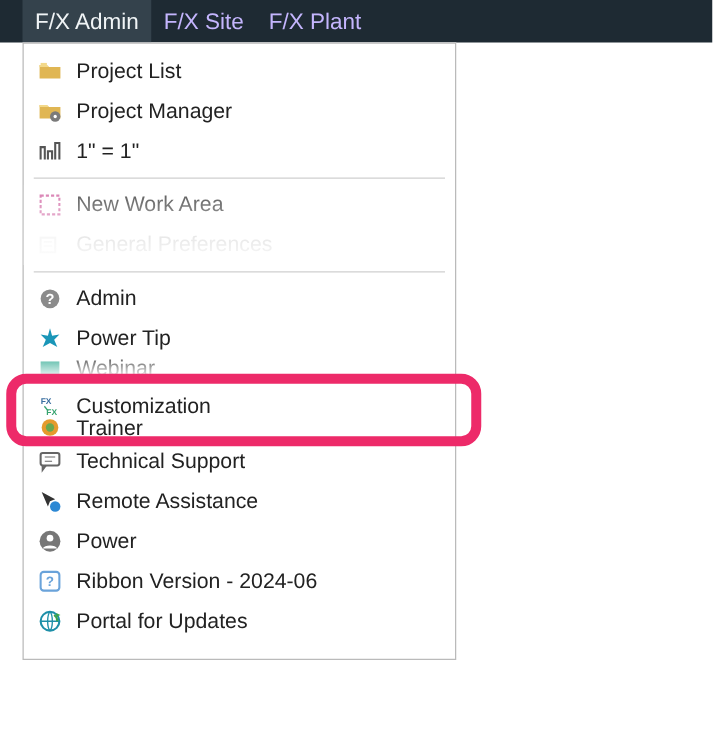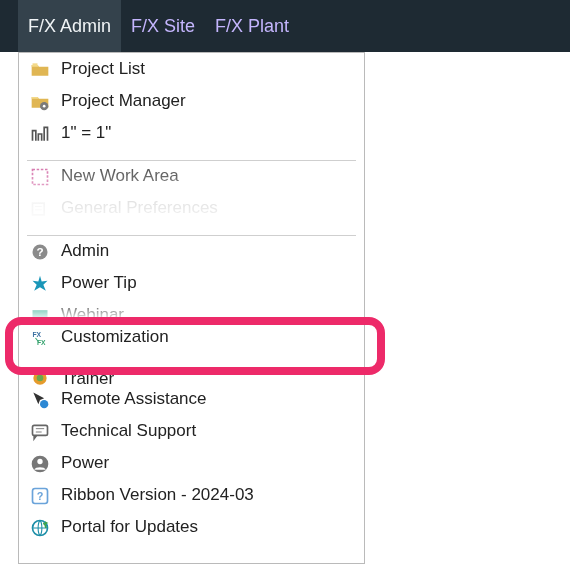--- a/index.html
+++ b/index.html
@@ -9,21 +9,21 @@
     width: 570px;
     height: 586px;
     background: #fff;
     font-family: "Segoe UI", Arial, sans-serif;
     font-size: 17px;
     color: #222;
   }
   .menubar {
     display: flex;
     background: #1e2a33;
-    height: 52px;
+    height: 34px;
     padding-left: 18px;
   }
   .menubar-item {
     display: flex;
     align-items: center;
     padding: 0 10px;
     color: #c4b5fd;
     font-size: 18px;
     cursor: pointer;
   }
@@ -34,20 +34,21 @@
   .dropdown {
     position: relative;
     left: 18px;
     width: 347px;
     background: #fff;
     border: 1px solid #bababa;
     padding: 6px 0 14px 0;
   }
   .menu-row {
     display: flex;
+    align-items: center;
     height: 32px;
     padding: 0 10px;
     cursor: pointer;
     gap: 10px;
   }
   .menu-row .icon {
     width: 22px;
     height: 22px;
     display: flex;
     align-items: center;
@@ -178,21 +179,21 @@
     <span class="icon">
       <svg viewBox="0 0 24 24" width="20" height="20">
           <rect x="3" y="5" width="18" height="12" fill="#17a085"></rect>
         </svg>
     </span>
     <span class="label">Webinar</span>
     <div style="position:absolute;left:0;right:0;top:0;bottom:0;background:linear-gradient(rgba(255,255,255,0.3),rgba(255,255,255,1));"></div>
   </div>
 
   <div style="position:relative;">
-    <div class="menu-row" style="margin-top:6px;margin-bottom:18px;">
+    <div class="menu-row" style="margin-top:6px;margin-bottom:0;">
       <span class="icon">
         <svg viewBox="0 0 24 24" width="20" height="18">
             <text x="2" y="10" font-size="9" fill="#3a6fa0" font-weight="bold">FX</text>
             <text x="8" y="21" font-size="9" fill="#36a36f" font-weight="bold">FX</text>
             <path d="M6 12 L10 17" stroke="#36a36f" stroke-width="1.4" marker-end=""></path>
           </svg>
       </span>
       <span class="label">Customization</span>
     </div>
     <div class="highlight-box" style="left:-14px;top:-10px;width:380px;height:58px;"></div>
@@ -204,58 +205,58 @@
           <circle cx="12" cy="12" r="8" fill="#e59b2c"></circle>
           <circle cx="12" cy="12" r="4" fill="#6aa84f"></circle>
         </svg>
     </span>
     <span class="label">Trainer</span>
   </div>
 
   <div class="menu-row">
     <span class="icon">
       <svg viewBox="0 0 24 24" width="20" height="20">
-          <path fill="#333" d="M4 3l6 14 2-5 5-2z"></path>
-          <circle cx="17" cy="17" r="5" fill="#2c88d4"></circle>
-        </svg>
-    </span>
-    <span class="label">Remote Assistance</span>
-  </div>
-
-  <div class="menu-row">
-    <span class="icon">
-      <svg viewBox="0 0 24 24" width="20" height="20">
           <rect x="3" y="4" width="18" height="12" rx="2" fill="none" stroke="#666" stroke-width="2"></rect>
           <path d="M8 16l-3 4v-4" fill="none" stroke="#666" stroke-width="2"></path>
           <line x1="7" y1="8" x2="17" y2="8" stroke="#666"></line>
           <line x1="7" y1="12" x2="14" y2="12" stroke="#666"></line>
         </svg>
     </span>
     <span class="label">Technical Support</span>
   </div>
 
   <div class="menu-row">
     <span class="icon">
       <svg viewBox="0 0 24 24" width="20" height="20">
+          <path fill="#333" d="M4 3l6 14 2-5 5-2z"></path>
+          <circle cx="17" cy="17" r="5" fill="#2c88d4"></circle>
+        </svg>
+    </span>
+    <span class="label">Remote Assistance</span>
+  </div>
+
+  <div class="menu-row">
+    <span class="icon">
+      <svg viewBox="0 0 24 24" width="20" height="20">
           <circle cx="12" cy="12" r="10" fill="#777"></circle>
           <circle cx="12" cy="9" r="3.2" fill="#fff"></circle>
           <path d="M5 19c1.5-4 12.5-4 14 0" fill="#fff"></path>
         </svg>
     </span>
     <span class="label">Power</span>
   </div>
 
   <div class="menu-row">
     <span class="icon">
       <svg viewBox="0 0 24 24" width="20" height="20">
           <rect x="3" y="3" width="18" height="18" rx="3" fill="none" stroke="#6aa3da" stroke-width="2"></rect>
           <text x="12" y="17" text-anchor="middle" font-size="13" fill="#6aa3da" font-weight="bold">?</text>
         </svg>
     </span>
-    <span class="label">Ribbon Version - 2024-03</span>
+    <span class="label">Ribbon Version - 2024-06</span>
   </div>
 
   <div class="menu-row">
     <span class="icon">
       <svg viewBox="0 0 24 24" width="20" height="20">
           <circle cx="12" cy="12" r="9" fill="none" stroke="#1e8fa8" stroke-width="2"></circle>
           <path d="M3 12h18M12 3c3 3 3 15 0 18M12 3c-3 3-3 15 0 18" fill="none" stroke="#1e8fa8" stroke-width="1.3"></path>
           <path d="M16 6a7 7 0 013 6" fill="none" stroke="#3aa34a" stroke-width="2"></path>
           <polygon points="18,4 22,6 18,8" fill="#3aa34a"></polygon>
         </svg>

